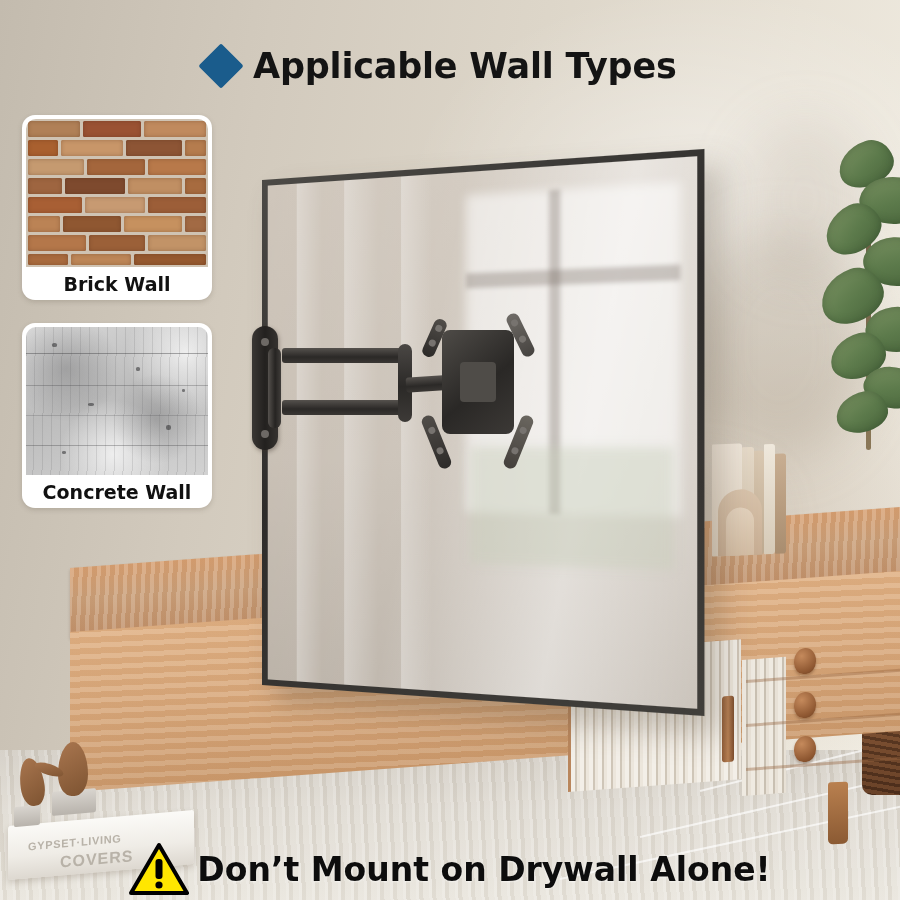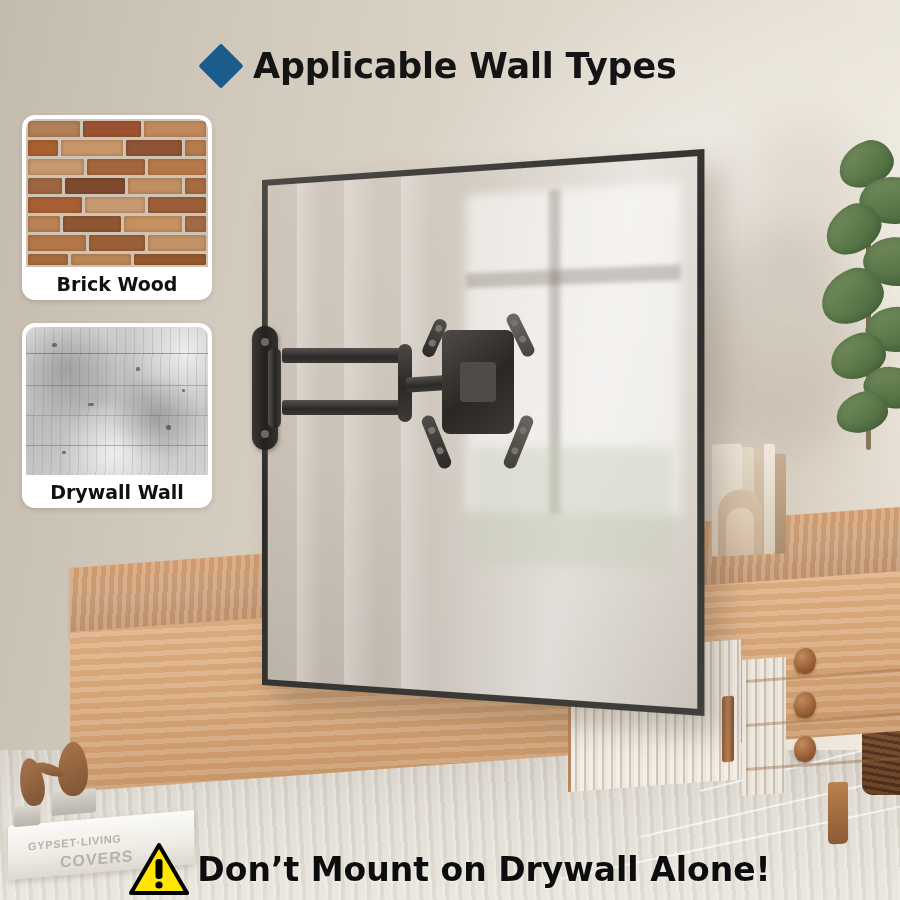--- a/index.html
+++ b/index.html
@@ -337,39 +337,39 @@
           <div class="brick" style="left:98px;top:97px;width:58px;height:16px;background:#c6915f;"></div>
           <div class="brick" style="left:159px;top:97px;width:21px;height:16px;background:#a26a44;"></div>
           <div class="brick" style="left:2px;top:116px;width:58px;height:16px;background:#b4774a;"></div>
           <div class="brick" style="left:63px;top:116px;width:56px;height:16px;background:#9b6038;"></div>
           <div class="brick" style="left:122px;top:116px;width:58px;height:16px;background:#c29367;"></div>
           <div class="brick" style="left:2px;top:135px;width:40px;height:11px;background:#a96b3e;"></div>
           <div class="brick" style="left:45px;top:135px;width:60px;height:11px;background:#bd8657;"></div>
           <div class="brick" style="left:108px;top:135px;width:72px;height:11px;background:#96592f;"></div>
         </div>
       </div>
-      <div class="card-label">Brick Wood</div>
+      <div class="card-label">Brick Wall</div>
     </div>
 
     <div class="card">
       <div class="card-img">
         <div class="tex-conc">
           <div class="scratch" style="left:0;top:26px;width:182px;"></div>
           <div class="scratch" style="left:0;top:58px;width:182px;opacity:.7;"></div>
           <div class="scratch" style="left:0;top:88px;width:182px;opacity:.5;"></div>
           <div class="scratch" style="left:0;top:118px;width:182px;opacity:.8;"></div>
           <div class="speck" style="left:26px;top:16px;width:5px;height:4px;"></div>
           <div class="speck" style="left:110px;top:40px;width:4px;height:4px;"></div>
           <div class="speck" style="left:62px;top:76px;width:6px;height:3px;"></div>
           <div class="speck" style="left:140px;top:98px;width:5px;height:5px;"></div>
           <div class="speck" style="left:36px;top:124px;width:4px;height:3px;"></div>
           <div class="speck" style="left:156px;top:62px;width:3px;height:3px;"></div>
         </div>
       </div>
-      <div class="card-label">Drywall Wall</div>
+      <div class="card-label">Concrete Wall</div>
     </div>
   </div>
 
   <div class="banner">
     <span class="warn-tri">
       <svg width="60" height="54" viewBox="0 0 60 54">
         <polygon points="30,3 58,51 2,51" fill="#ffe600" stroke="#000" stroke-width="4" stroke-linejoin="round"></polygon>
         <rect x="26.5" y="17" width="7" height="20" rx="3" fill="#000"></rect>
         <circle cx="30" cy="43" r="3.6" fill="#000"></circle>
       </svg>

